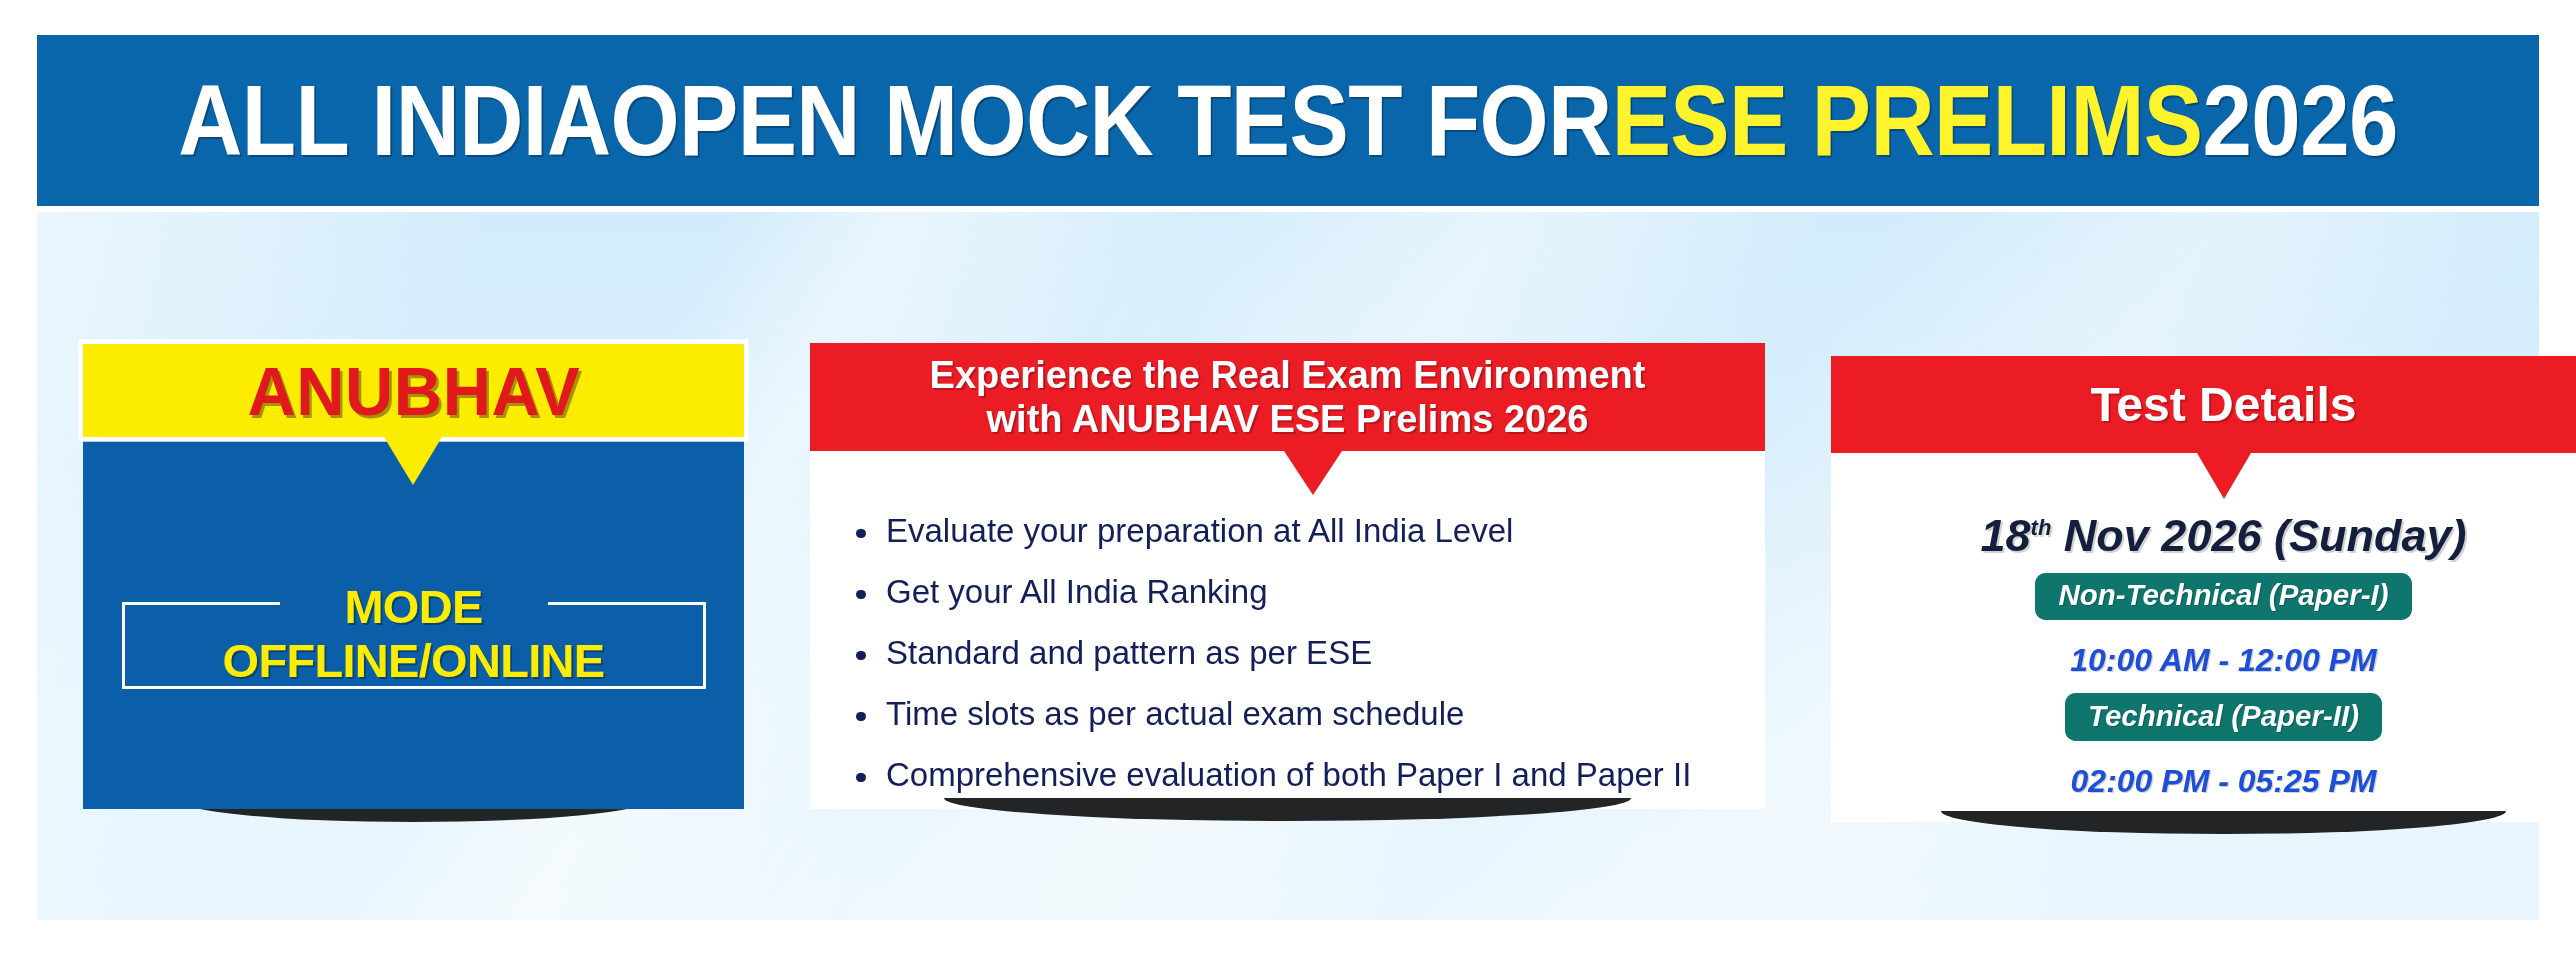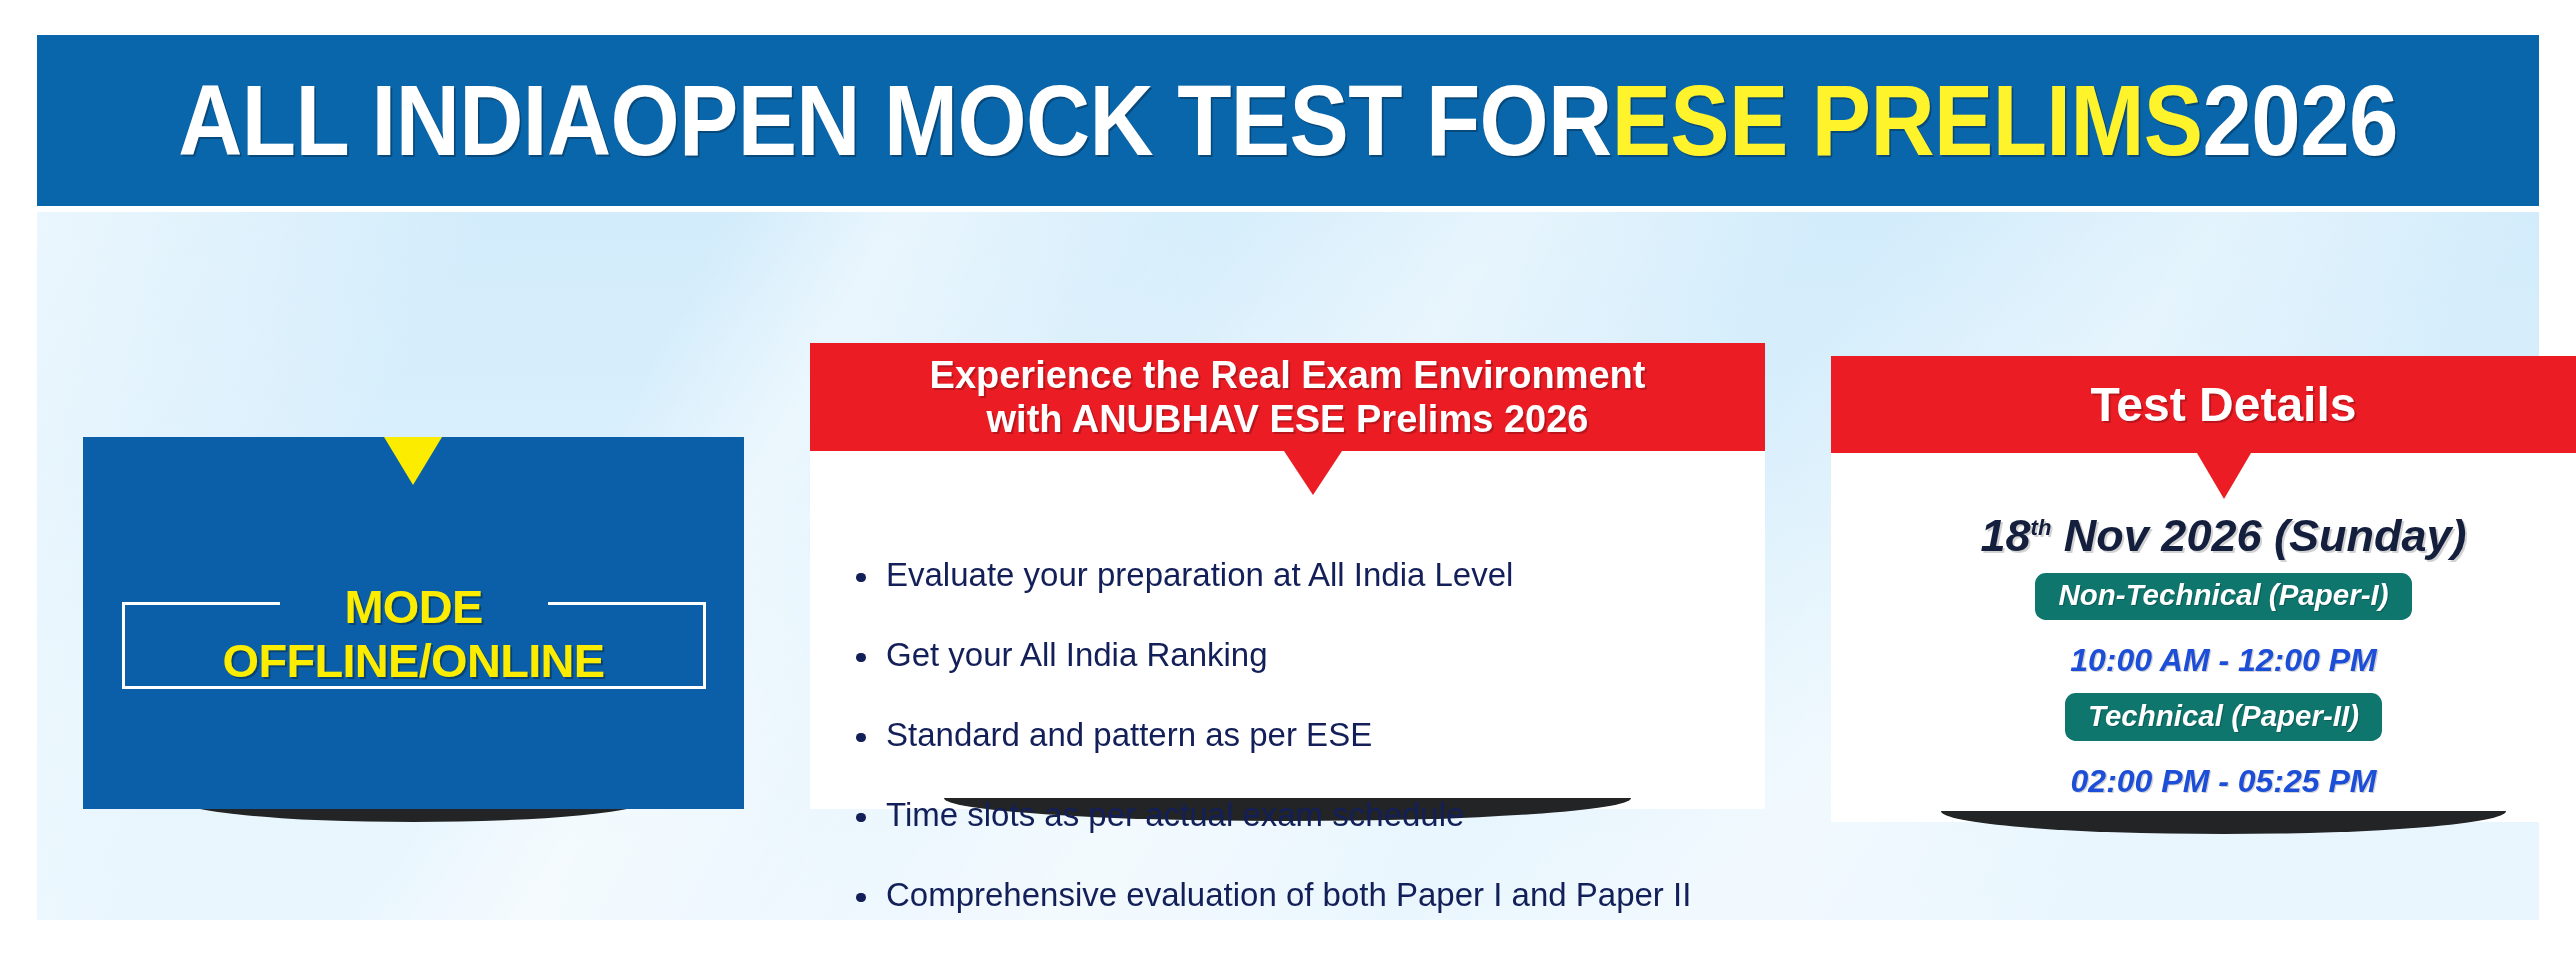--- a/index.html
+++ b/index.html
@@ -283,21 +283,20 @@
   .feat-list li {
     position: relative;
     padding-left: 39px;
     margin-bottom: 25px;
     font-family: "Liberation Sans Narrow", "Liberation Sans", sans-serif;
     font-weight: 400;
     font-size: 33px;
     line-height: 36px;
     color: #131f58;
     white-space: nowrap;
-    margin-top: 44px;
   }
   .feat-list li::before {
     content: "";
     position: absolute;
     left: 9.4px;
     top: 16px;
     width: 9.4px;
     height: 9.4px;
     border-radius: 50%;
     background: #131f58;
@@ -409,20 +408,23 @@
     </div>
   </div>
 
 
   <div class="body-panel"></div>
 
   <div class="card-anubhav">
     <div class="card-shadow"></div>
     <div class="anubhav-body"></div>
     <div class="anubhav-tail"></div>
+    <div class="anubhav-head">
+      <span class="anubhav-head-text">ANUBHAV</span>
+    </div>
     <div class="anubhav-title">
       <span>ALL INDIA OPEN</span><br>
       <span>MOCK TEST</span>
     </div>
     <div class="mode-frame">
       <span class="mf-left"></span>
         <span class="mf-right"></span>
         <span class="mf-bottom"></span>
       <span class="mf-top-l"></span>
         <span class="mf-top-r"></span>

